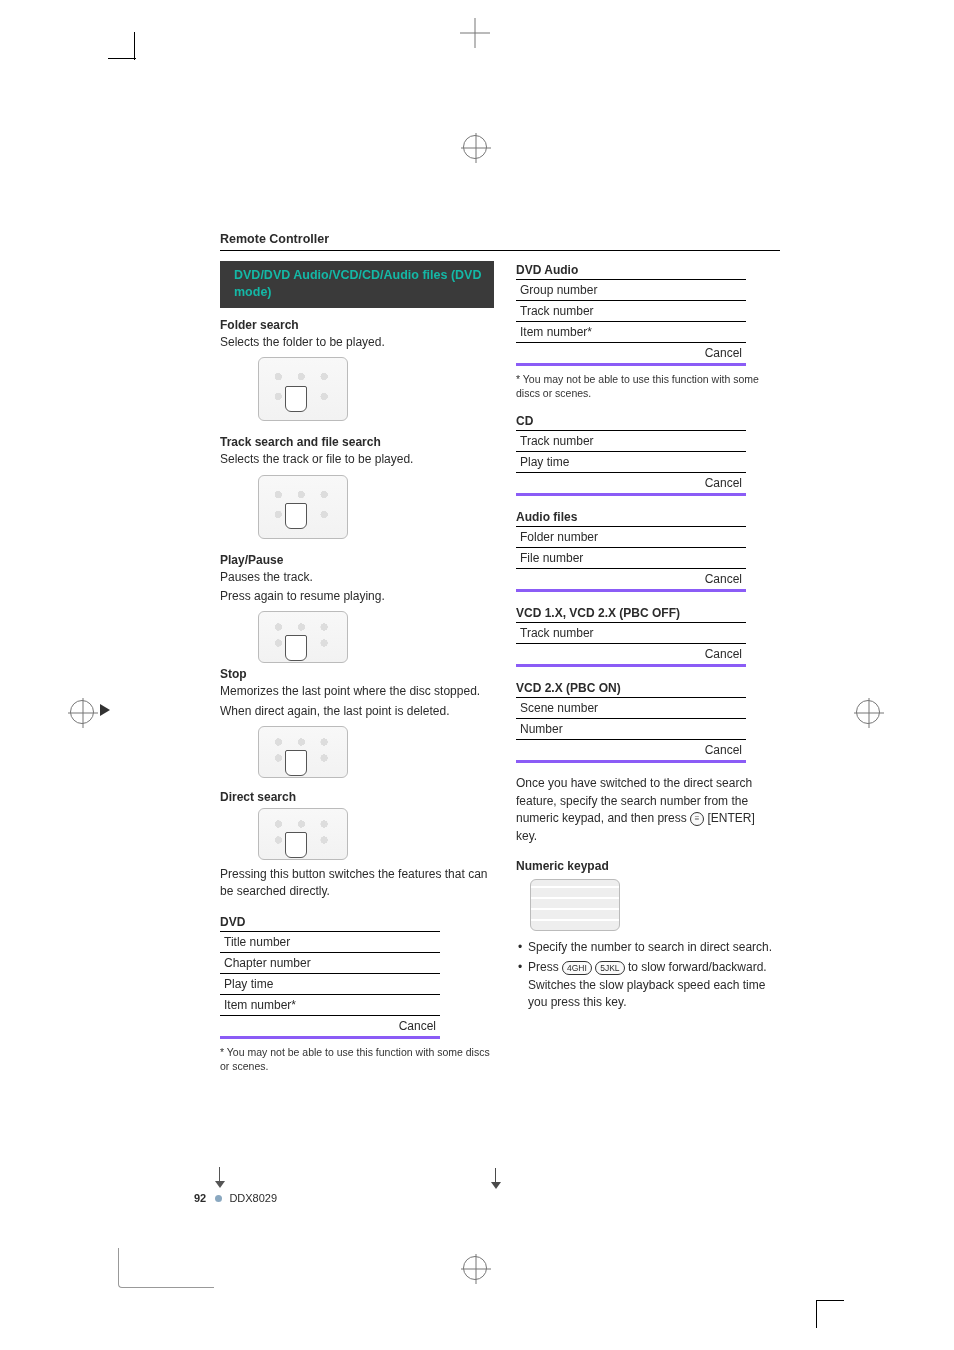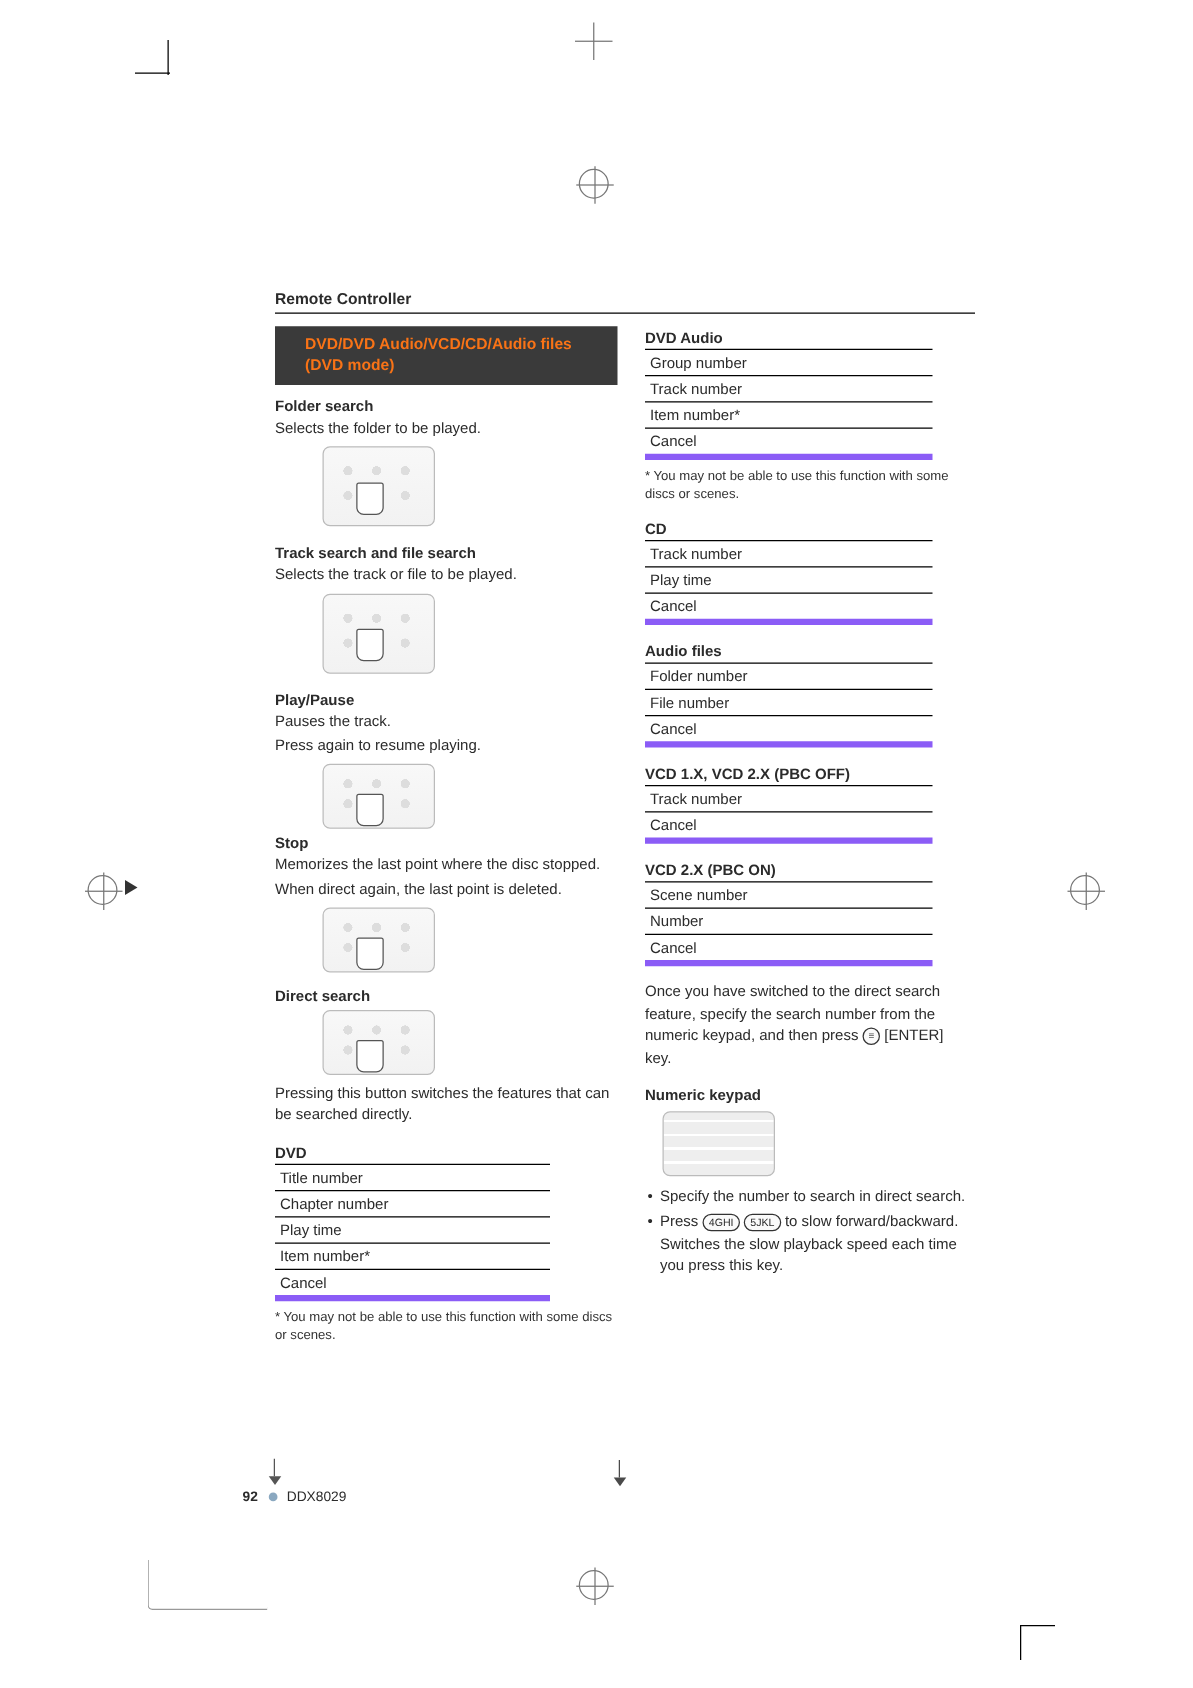--- a/index.html
+++ b/index.html
@@ -25,24 +25,24 @@
     margin-bottom: 10px;
   }
   .columns {
     display: flex;
     gap: 22px;
   }
   .col-left { width: 274px; }
   .col-right { width: 262px; }
   .section-band {
     background: #3a3a3a;
-    color: #f97316;
+    color: #14b8a6;
     font-weight: 600;
     font-size: 12.5px;
-    padding: 6px 10px 7px 24px;
+    padding: 6px 10px 7px 14px;
     line-height: 1.35;
   }
   .h {
     font-weight: 700;
     font-size: 12px;
     margin-top: 10px;
   }
   .p {
     font-size: 12px;
     line-height: 1.45;
@@ -78,21 +78,22 @@
     border-collapse: collapse;
     width: 220px;
     margin-top: 2px;
     font-size: 12px;
   }
   table.simple td {
     border-top: 1px solid #000;
     padding: 3px 4px;
   }
   table.simple tr:last-child td {
-    border-bottom: 5px solid #8b5cf6;
+    border-bottom: 3px solid #8b5cf6;
+    text-align: right;
   }
   .footnote {
     font-size: 10.5px;
     line-height: 1.35;
     margin-top: 6px;
     color: #333;
   }
   .sub-h {
     font-weight: 700;
     font-size: 12px;

